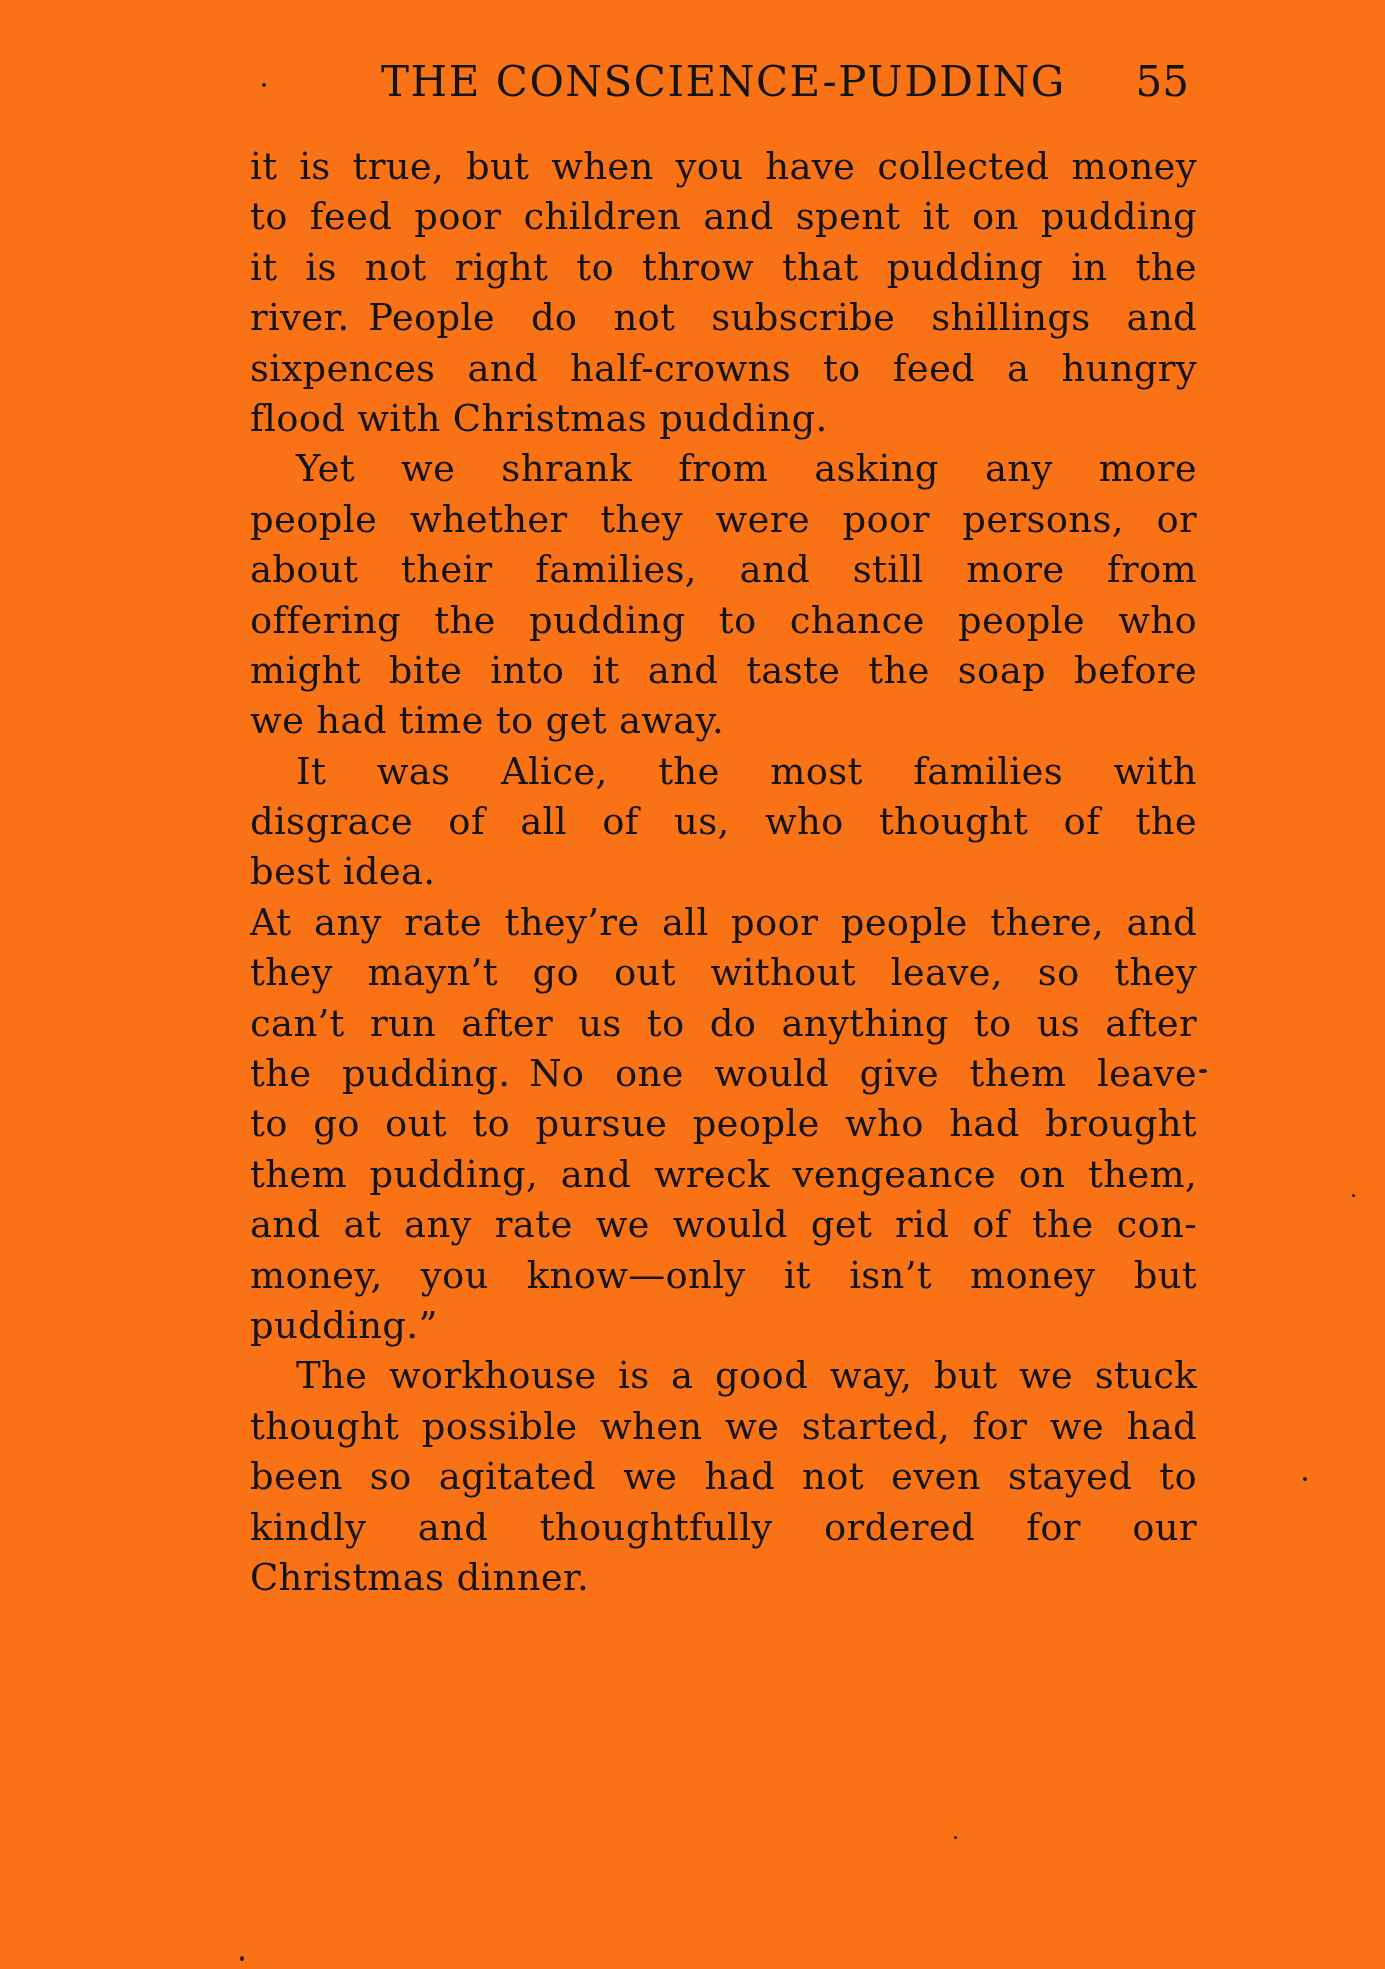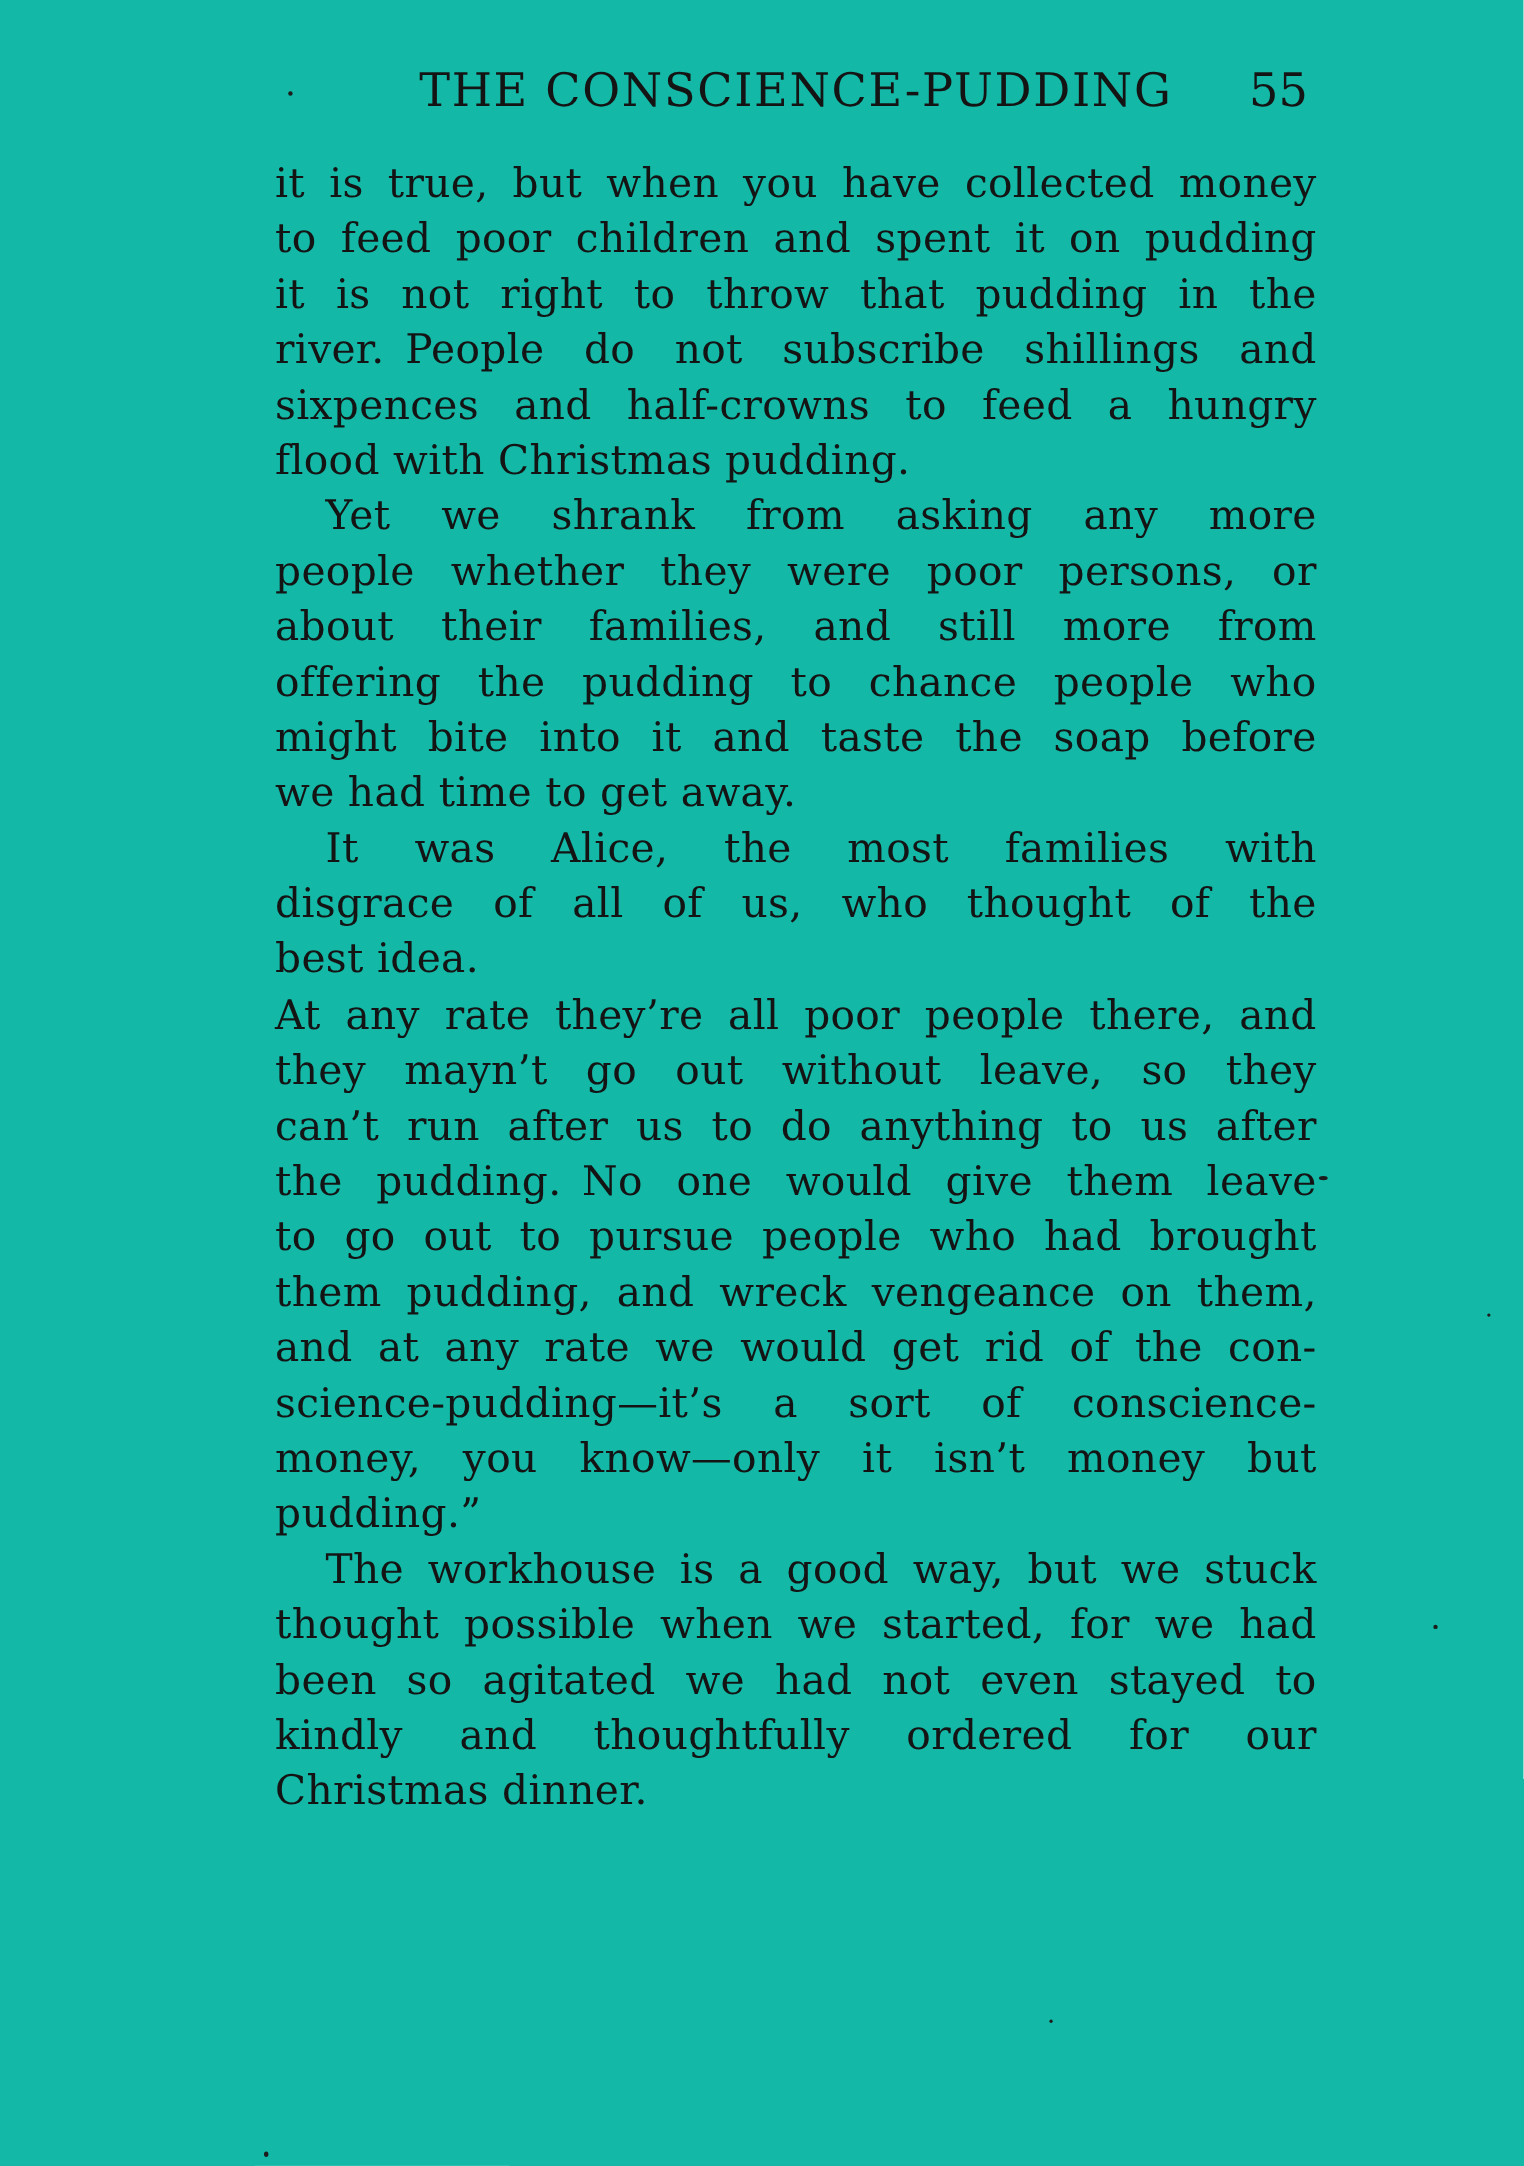--- a/index.html
+++ b/index.html
@@ -4,21 +4,21 @@
 <style>
   html, body {
     margin: 0;
     padding: 0;
     background: #ffffff;
   }
   .page {
     position: relative;
     width: 1385px;
     height: 1969px;
-    background: #14b8a6;
+    background: #f97316;
     color: #141414;
     font-family: "DejaVu Serif", "Liberation Serif", serif;
     overflow: hidden;
   }
   .running-header {
     position: absolute;
     left: 250px;
     top: 56px;
     width: 947px;
     height: 52px;
@@ -99,21 +99,20 @@
         <div class="text-line para-end">best idea.</div>
       </div>
       <div class="paragraph">
         <div class="text-line">At any rate they’re all poor people there, and</div>
         <div class="text-line">they mayn’t go out without leave, so they</div>
         <div class="text-line">can’t run after us to do anything to us after</div>
         <div class="text-line">the pudding. No one would give them leave</div>
         <div class="text-line">to go out to pursue people who had brought</div>
         <div class="text-line">them pudding, and wreck vengeance on them,</div>
         <div class="text-line">and at any rate we would get rid of the con-</div>
-        <div class="text-line">science-pudding—it’s a sort of conscience-</div>
         <div class="text-line">money, you know—only it isn’t money but</div>
         <div class="text-line para-end">pudding.”</div>
       </div>
       <div class="paragraph">
         <div class="text-line indent">The workhouse is a good way, but we stuck</div>
         <div class="text-line">thought possible when we started, for we had</div>
         <div class="text-line">been so agitated we had not even stayed to</div>
         <div class="text-line">kindly and thoughtfully ordered for our</div>
         <div class="text-line para-end">Christmas dinner.</div>
       </div>

